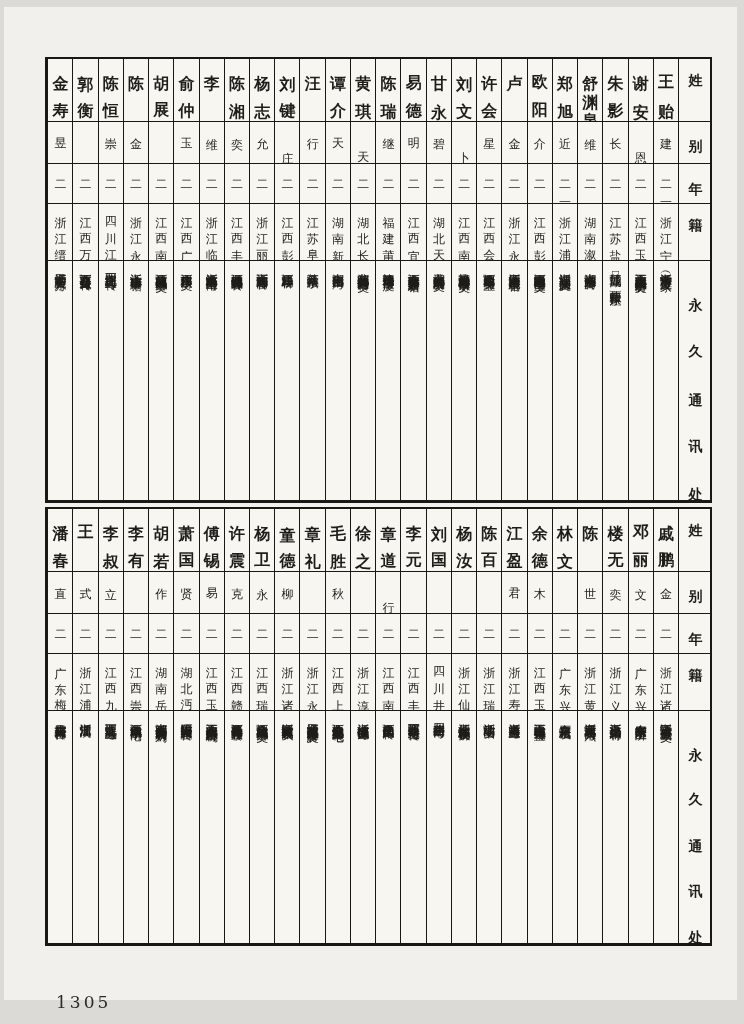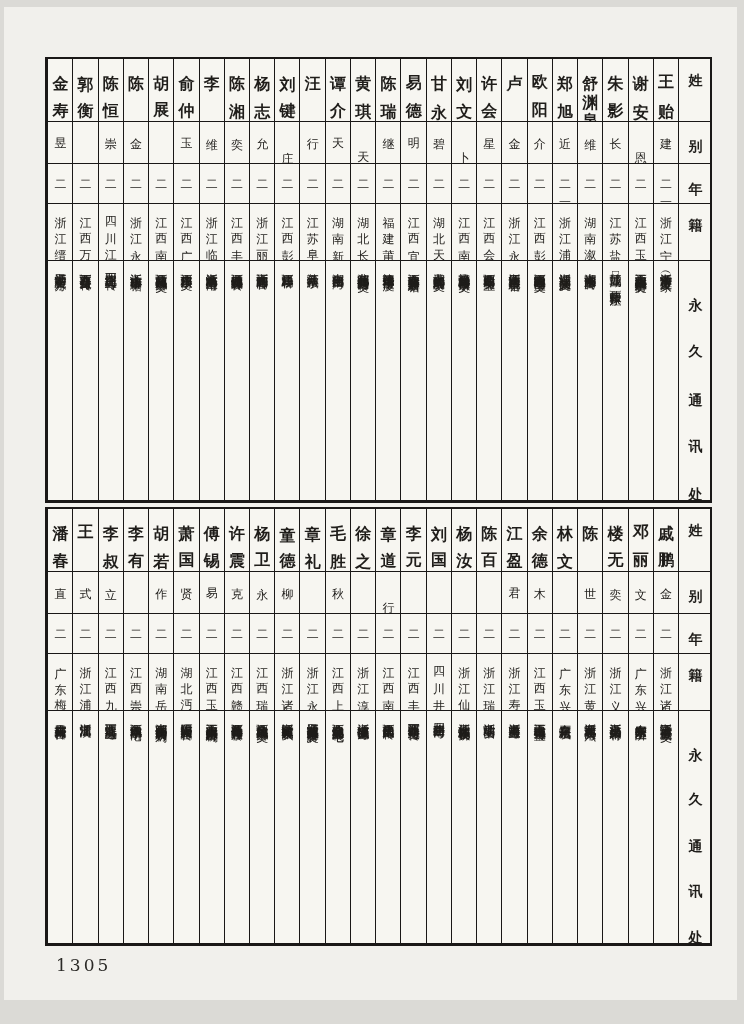--- a/index.html
+++ b/index.html
@@ -45,21 +45,21 @@
 
   .just{text-align:justify;text-align-last:justify;text-justify:inter-character;}
   .ctr{text-align:center;}
   .flow{text-align:start;}
 
   .col.header .r-addr{padding:24px 0;}
 
   .note{font-size:8px;letter-spacing:0;display:inline;}
 
   #page-number{
-    position:absolute;left:56px;top:955px;
+    position:absolute;left:56px;top:992px;
     font-size:17px;letter-spacing:3px;color:#2b2a27;
     font-family:"DejaVu Serif","Liberation Serif",serif;
   }
 </style>
 </head>
 <body>
 
 <div class="edge top"></div>
 <div class="edge bottom"></div>
 <div class="edge right"></div>

